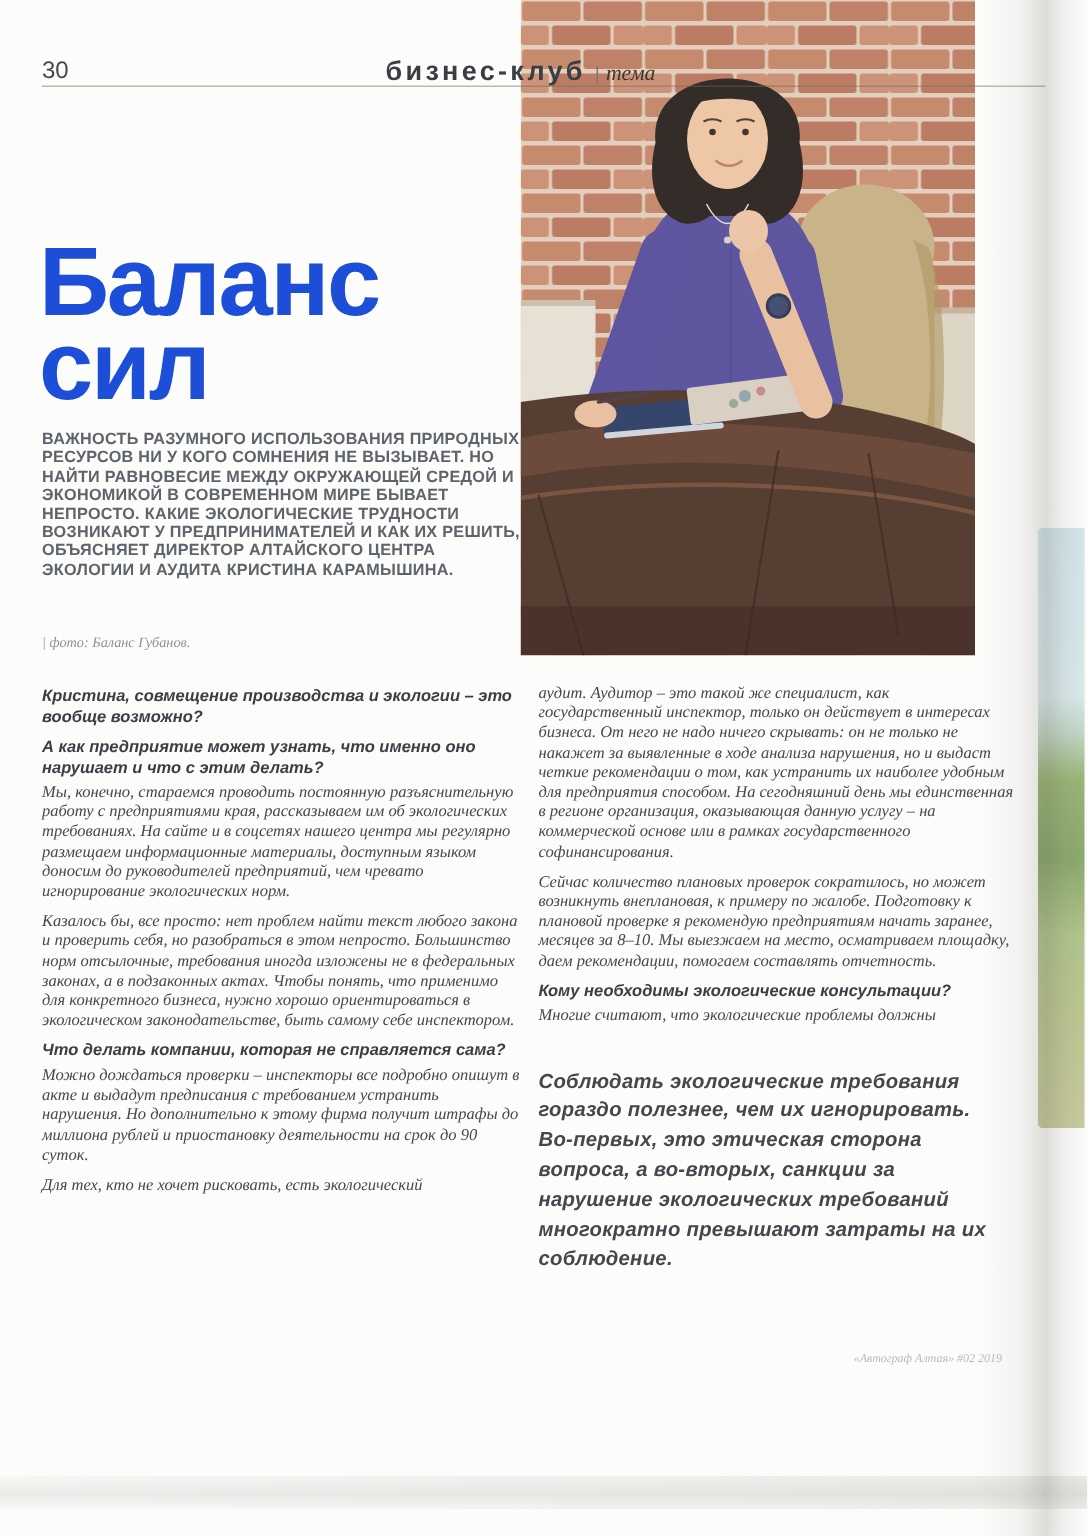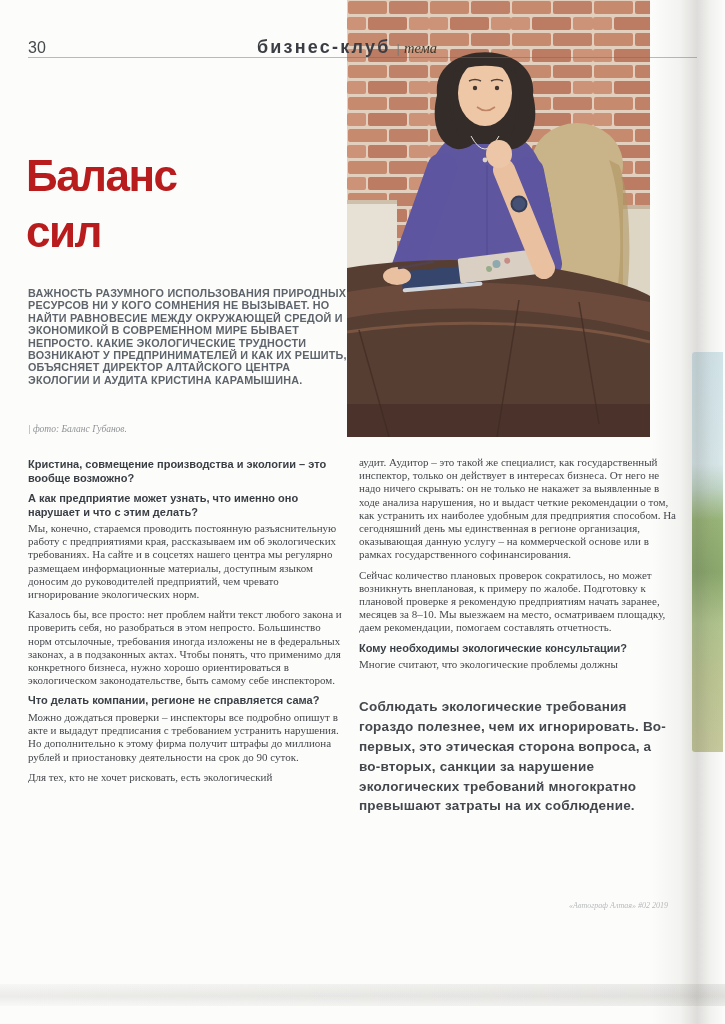--- a/index.html
+++ b/index.html
@@ -10,37 +10,37 @@
   }
   
   .page-num{position:absolute;left:28px;top:39px;font-size:16px;color:#45484d;z-index:12;}
   .masthead{position:absolute;left:257px;top:37px;z-index:12;white-space:nowrap;}
   .masthead .section{font-weight:bold;font-size:18px;letter-spacing:2.2px;color:#3a3d43;}
   .masthead .sep{font-size:13px;color:#7c7a74;margin:0 4px 0 6px;font-weight:normal;}
   .masthead .topic{font-family:"Liberation Serif",serif;font-style:italic;font-size:14.5px;color:#40372b;}
   .rule{position:absolute;left:28px;top:57px;width:669px;height:1px;background:rgba(110,104,96,.45);z-index:11;}
   
   .headline{
-    position:absolute;left:26px;top:148px;z-index:3;
-    font-weight:bold;font-size:44px;line-height:56px;letter-spacing:-1.5px;color:#b91c1c;
+    position:absolute;left:26px;top:160px;z-index:3;
+    font-weight:bold;font-size:65px;line-height:56px;letter-spacing:-1.5px;color:#1d4ed8;
   }
   .lead{
     position:absolute;left:28px;top:287px;width:322px;z-index:3;
     font-weight:bold;font-size:10.8px;line-height:12.4px;letter-spacing:.2px;color:#5e646b;
     text-transform:uppercase;
   }
   .credit{
     position:absolute;left:28px;top:424px;z-index:3;
     font-family:"Liberation Serif",serif;font-style:italic;font-size:9.5px;color:#8e9194;
   }
   
   .photo{position:absolute;left:347px;top:0;width:303px;height:437px;z-index:1;overflow:hidden;}
   
   .cols{position:absolute;left:28px;top:456px;width:650px;display:flex;gap:12px;z-index:3;}
-  .col{width:319px;}
+  .col{width:319px;font-style:italic;}
   .q{font-weight:bold;font-size:11px;line-height:13.5px;color:#3a3f45;margin:7px 0 3px;}
   .q:first-child{margin-top:2px;}
   .a{font-family:"Liberation Serif",serif;font-size:11px;line-height:13.2px;color:#45484d;margin:0 0 7px;text-align:left;}
   .pull-quote{
     margin-top:26px;width:312px;
     font-weight:bold;font-size:13.5px;line-height:19.8px;letter-spacing:.2px;color:#44484d;
   }
   .footer-credit{
     position:absolute;right:57px;top:901px;z-index:3;
     font-family:"Liberation Serif",serif;font-style:italic;font-size:8px;color:#b8babc;
@@ -153,21 +153,21 @@
   </div>
   <div class="lead">ВАЖНОСТЬ РАЗУМНОГО ИСПОЛЬЗОВАНИЯ ПРИРОДНЫХ РЕСУРСОВ НИ У КОГО СОМНЕНИЯ НЕ ВЫЗЫВАЕТ. НО НАЙТИ РАВНОВЕСИЕ МЕЖДУ ОКРУЖАЮЩЕЙ СРЕДОЙ И ЭКОНОМИКОЙ В СОВРЕМЕННОМ МИРЕ БЫВАЕТ НЕПРОСТО. КАКИЕ ЭКОЛОГИЧЕСКИЕ ТРУДНОСТИ ВОЗНИКАЮТ У ПРЕДПРИНИМАТЕЛЕЙ И КАК ИХ РЕШИТЬ, ОБЪЯСНЯЕТ ДИРЕКТОР АЛТАЙСКОГО ЦЕНТРА ЭКОЛОГИИ И АУДИТА КРИСТИНА КАРАМЫШИНА.</div>
   <div class="credit">| фото: Баланс Губанов.</div>
 
   <div class="cols">
     <div class="col">
       <p class="q">Кристина, совмещение производства и экологии – это вообще возможно?</p>
       <p class="q">А как предприятие может узнать, что именно оно нарушает и что с этим делать?</p>
       <p class="a">Мы, конечно, стараемся проводить постоянную разъяснительную работу с предприятиями края, рассказываем им об экологических требованиях. На сайте и в соцсетях нашего центра мы регулярно размещаем информационные материалы, доступным языком доносим до руководителей предприятий, чем чревато игнорирование экологических норм.</p>
       <p class="a">Казалось бы, все просто: нет проблем найти текст любого закона и проверить себя, но разобраться в этом непросто. Большинство норм отсылочные, требования иногда изложены не в федеральных законах, а в подзаконных актах. Чтобы понять, что применимо для конкретного бизнеса, нужно хорошо ориентироваться в экологическом законодательстве, быть самому себе инспектором.</p>
-      <p class="q">Что делать компании, регионе не справляется сама?</p>
+      <p class="q">Что делать компании, которая не справляется сама?</p>
       <p class="a">Можно дождаться проверки – инспекторы все подробно опишут в акте и выдадут предписания с требованием устранить нарушения. Но дополнительно к этому фирма получит штрафы до миллиона рублей и приостановку деятельности на срок до 90 суток.</p>
       <p class="a">Для тех, кто не хочет рисковать, есть экологический</p>
     </div>
     <div class="col">
       <p class="a">аудит. Аудитор – это такой же специалист, как государственный инспектор, только он действует в интересах бизнеса. От него не надо ничего скрывать: он не только не накажет за выявленные в ходе анализа нарушения, но и выдаст четкие рекомендации о том, как устранить их наиболее удобным для предприятия способом. На сегодняшний день мы единственная в регионе организация, оказывающая данную услугу – на коммерческой основе или в рамках государственного софинансирования.</p>
       <p class="a">Сейчас количество плановых проверок сократилось, но может возникнуть внеплановая, к примеру по жалобе. Подготовку к плановой проверке я рекомендую предприятиям начать заранее, месяцев за 8–10. Мы выезжаем на место, осматриваем площадку, даем рекомендации, помогаем составлять отчетность.</p>
       <p class="q">Кому необходимы экологические консультации?</p>
       <p class="a">Многие считают, что экологические проблемы должны</p>
       <div class="pull-quote">Соблюдать экологические требования гораздо полезнее, чем их игнорировать. Во-первых, это этическая сторона вопроса, а во-вторых, санкции за нарушение экологических требований многократно превышают затраты на их соблюдение.</div>
     </div>

